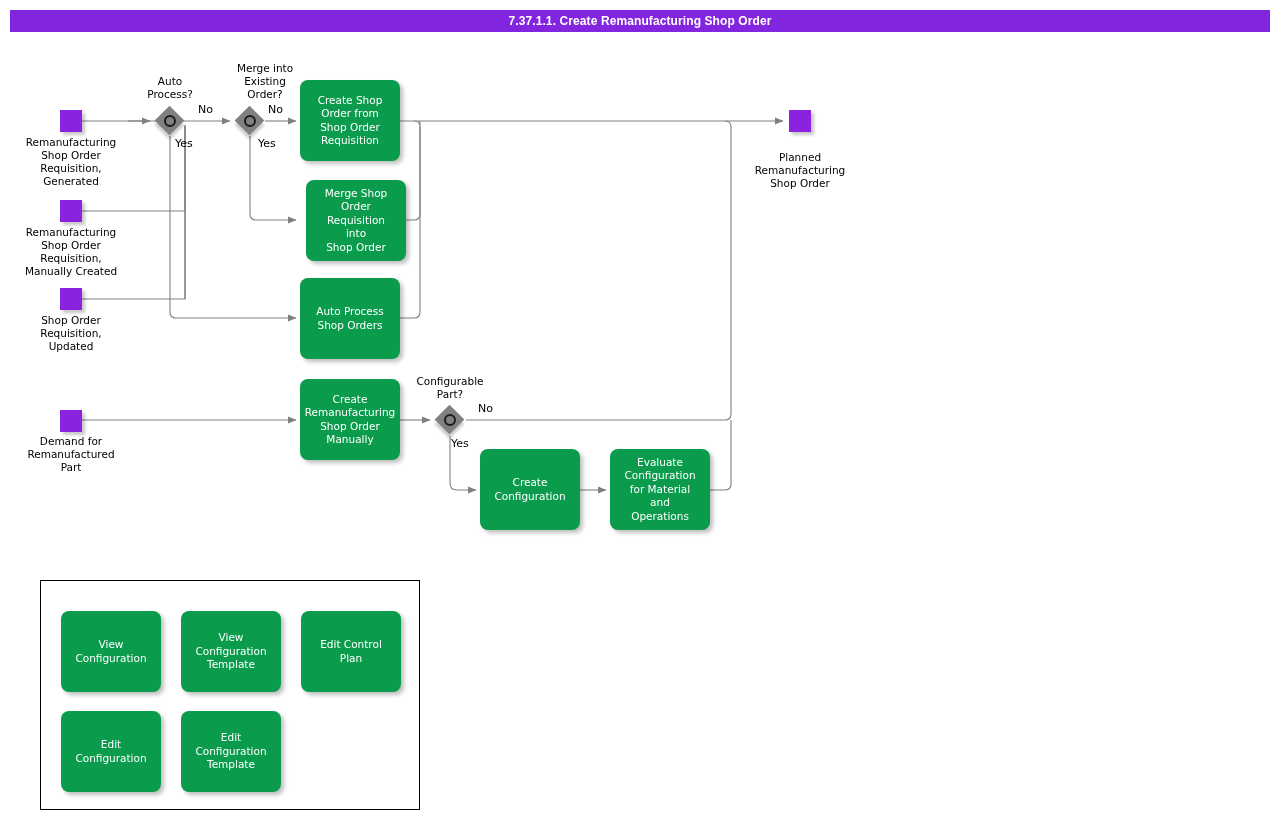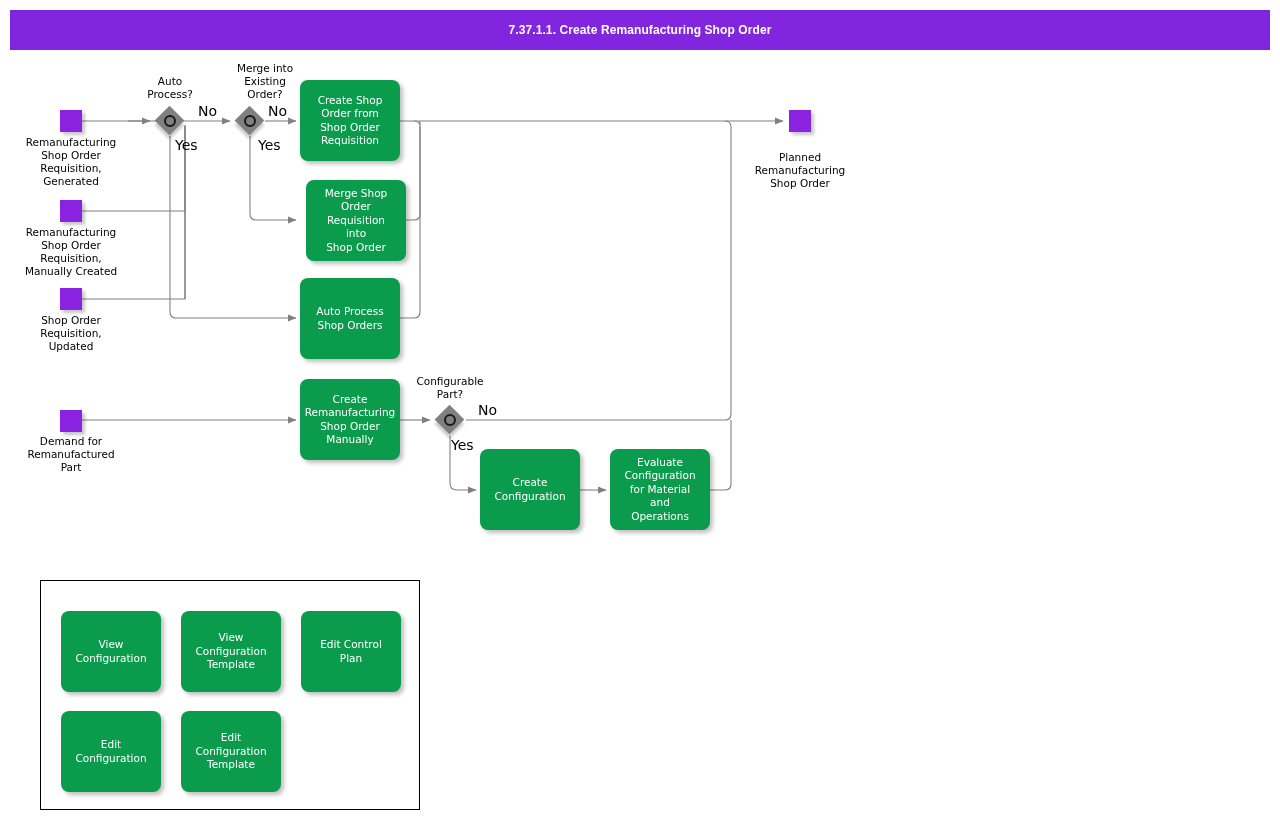--- a/index.html
+++ b/index.html
@@ -14,21 +14,21 @@
     font-family: "DejaVu Sans", sans-serif;
     overflow: hidden;
   }
 
   
   #title-bar {
     position: absolute;
     left: 10px;
     top: 10px;
     width: 1260px;
-    height: 40px;
+    height: 22px;
     background: #8225DE;
     display: flex;
     align-items: center;
     justify-content: center;
   }
   #title-bar .title-text {
     color: #ffffff;
     font-family: "Liberation Sans", sans-serif;
     font-size: 12px;
     font-weight: bold;
@@ -121,21 +121,21 @@
     text-align: center;
     font-family: "DejaVu Sans", sans-serif;
     font-size: 10.5px;
     color: #000000;
     line-height: 13px;
     white-space: pre-line;
   }
   .flow-label {
     position: absolute;
     font-family: "DejaVu Sans", sans-serif;
-    font-size: 14px;
+    font-size: 11px;
     color: #000000;
     white-space: nowrap;
   }
 
   
   #general-panel {
     position: absolute;
     left: 40px;
     top: 580px;
     width: 380px;

